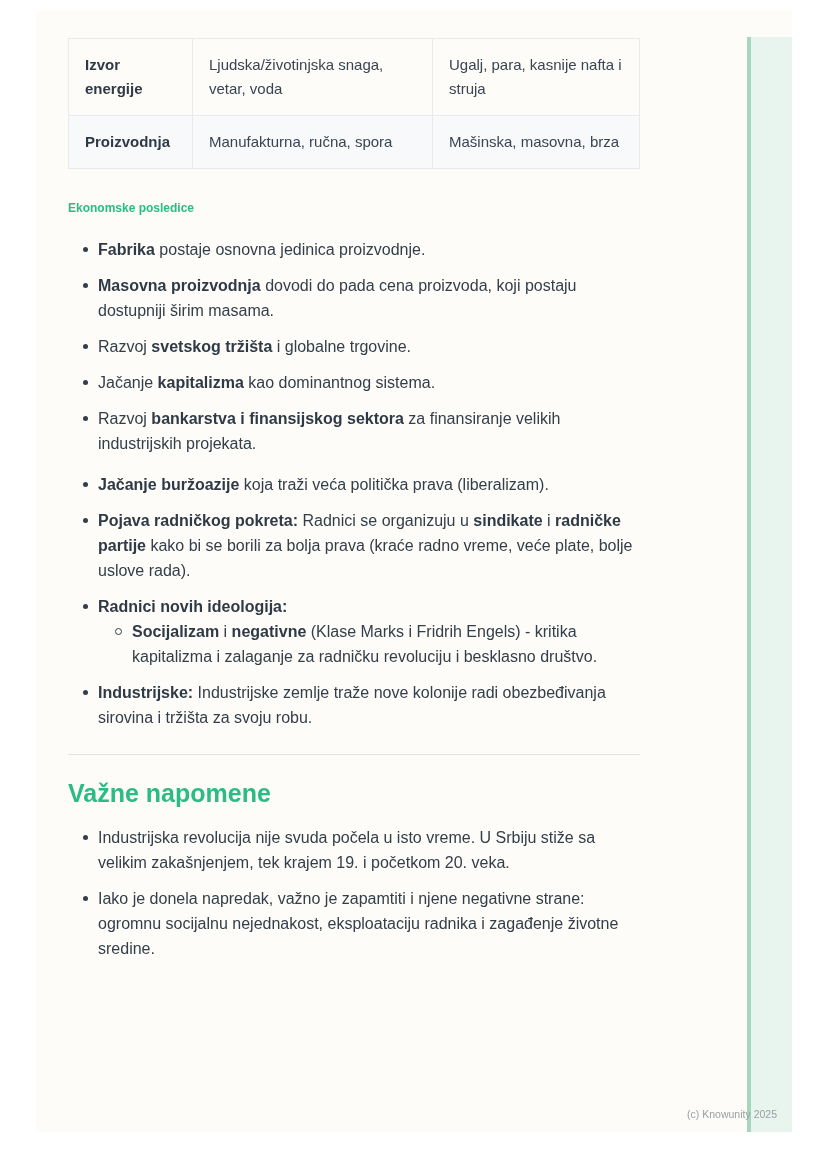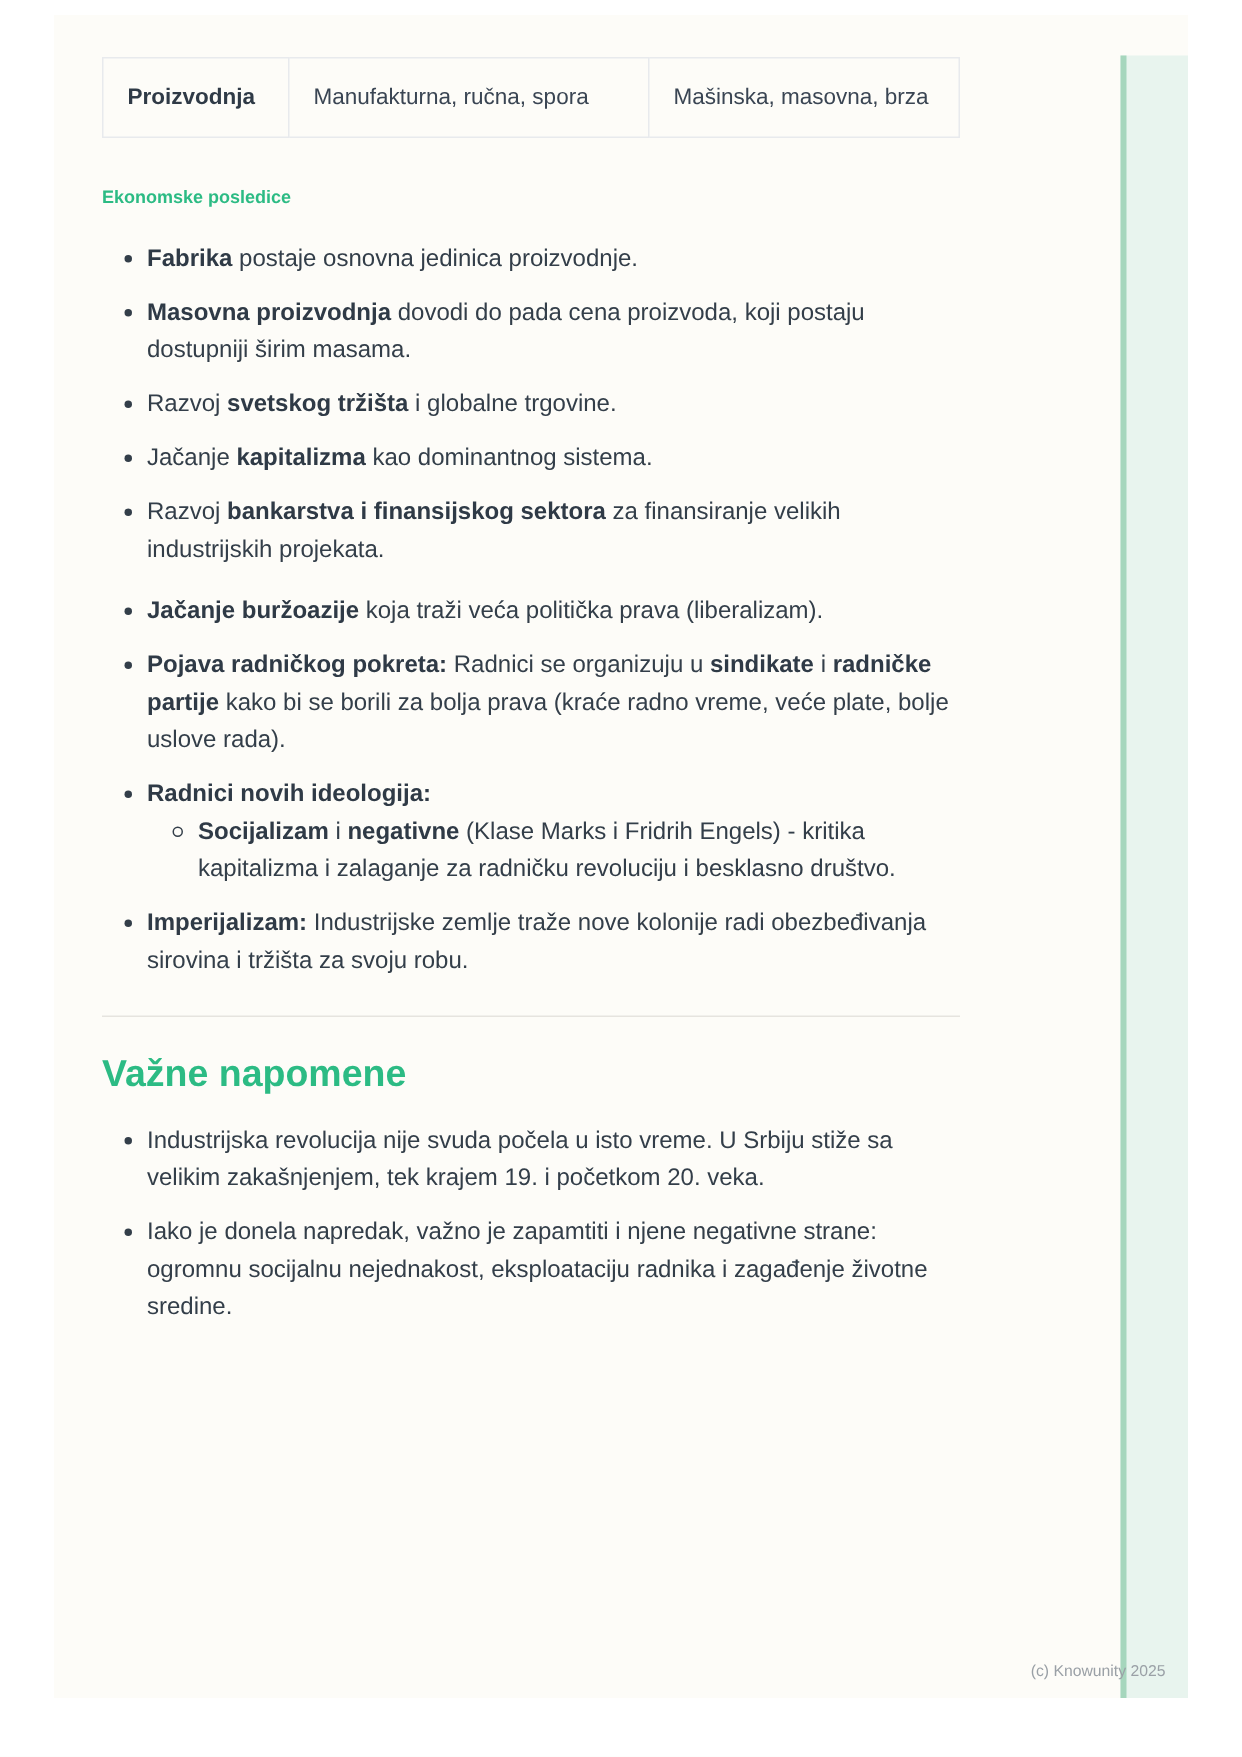--- a/index.html
+++ b/index.html
@@ -109,20 +109,25 @@
 </style>
 </head>
 <body>
 
 <div class="page">
   <div class="stripe"></div>
   <div class="content">
     <table class="cmp">
       <tbody>
           <tr>
+            <th>Izvor energije</th>
+            <td>Ljudska/životinjska snaga, vetar, voda</td>
+            <td>Ugalj, para, kasnije nafta i struja</td>
+          </tr>
+          <tr>
             <th>Proizvodnja</th>
             <td>Manufakturna, ručna, spora</td>
             <td>Mašinska, masovna, brza</td>
           </tr>
         </tbody>
     </table>
     <div>
         <h3 class="heading">Ekonomske posledice</h3>
         <ul class="list">
           <li><strong>Fabrika</strong><span> postaje osnovna jedinica proizvodnje.</span></li>
@@ -130,21 +135,21 @@
           <li><span>Razvoj </span><strong>svetskog tržišta</strong><span> i globalne trgovine.</span></li>
           <li><span>Jačanje </span><strong>kapitalizma</strong><span> kao dominantnog sistema.</span></li>
           <li><span>Razvoj </span><strong>bankarstva i finansijskog sektora</strong><span> za finansiranje velikih industrijskih projekata.</span></li>
         </ul>
         <ul class="list">
           <li><strong>Jačanje buržoazije</strong><span> koja traži veća politička prava (liberalizam).</span></li>
           <li><strong>Pojava radničkog pokreta:</strong><span> Radnici se organizuju u </span><strong>sindikate</strong><span> i </span><strong>radničke partije</strong><span> kako bi se borili za bolja prava (kraće radno vreme, veće plate, bolje uslove rada).</span></li>
           <li><strong>Radnici novih ideologija:</strong><ul class="sub">
               <li><strong>Socijalizam</strong><span> i </span><strong>negativne</strong><span> (Klase Marks i Fridrih Engels) - kritika kapitalizma i zalaganje za radničku revoluciju i besklasno društvo.</span></li>
             </ul></li>
-          <li><strong>Imperijalizam:</strong><span> Industrijske zemlje traže nove kolonije radi obezbeđivanja sirovina i tržišta za svoju robu.</span></li>
+          <li><strong>Industrijske:</strong><span> Industrijske zemlje traže nove kolonije radi obezbeđivanja sirovina i tržišta za svoju robu.</span></li>
         </ul>
         <hr class="divider">
         <h2 class="heading big">Važne napomene</h2>
         <ul class="list">
           <li><span>Industrijska revolucija nije svuda počela u isto vreme. U Srbiju stiže sa velikim zakašnjenjem, tek krajem 19. i početkom 20. veka.</span></li>
           <li><span>Iako je donela napredak, važno je zapamtiti i njene negativne strane: ogromnu socijalnu nejednakost, eksploataciju radnika i zagađenje životne sredine.</span></li>
         </ul>
       </div>
   </div>
   <div class="watermark">(c) Knowunity 2025</div>

